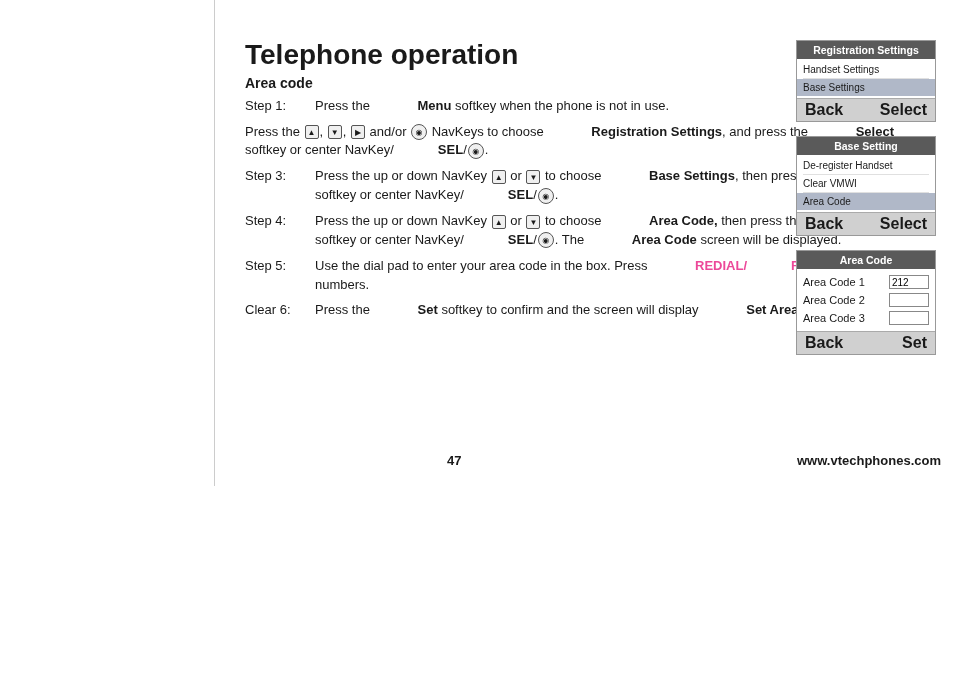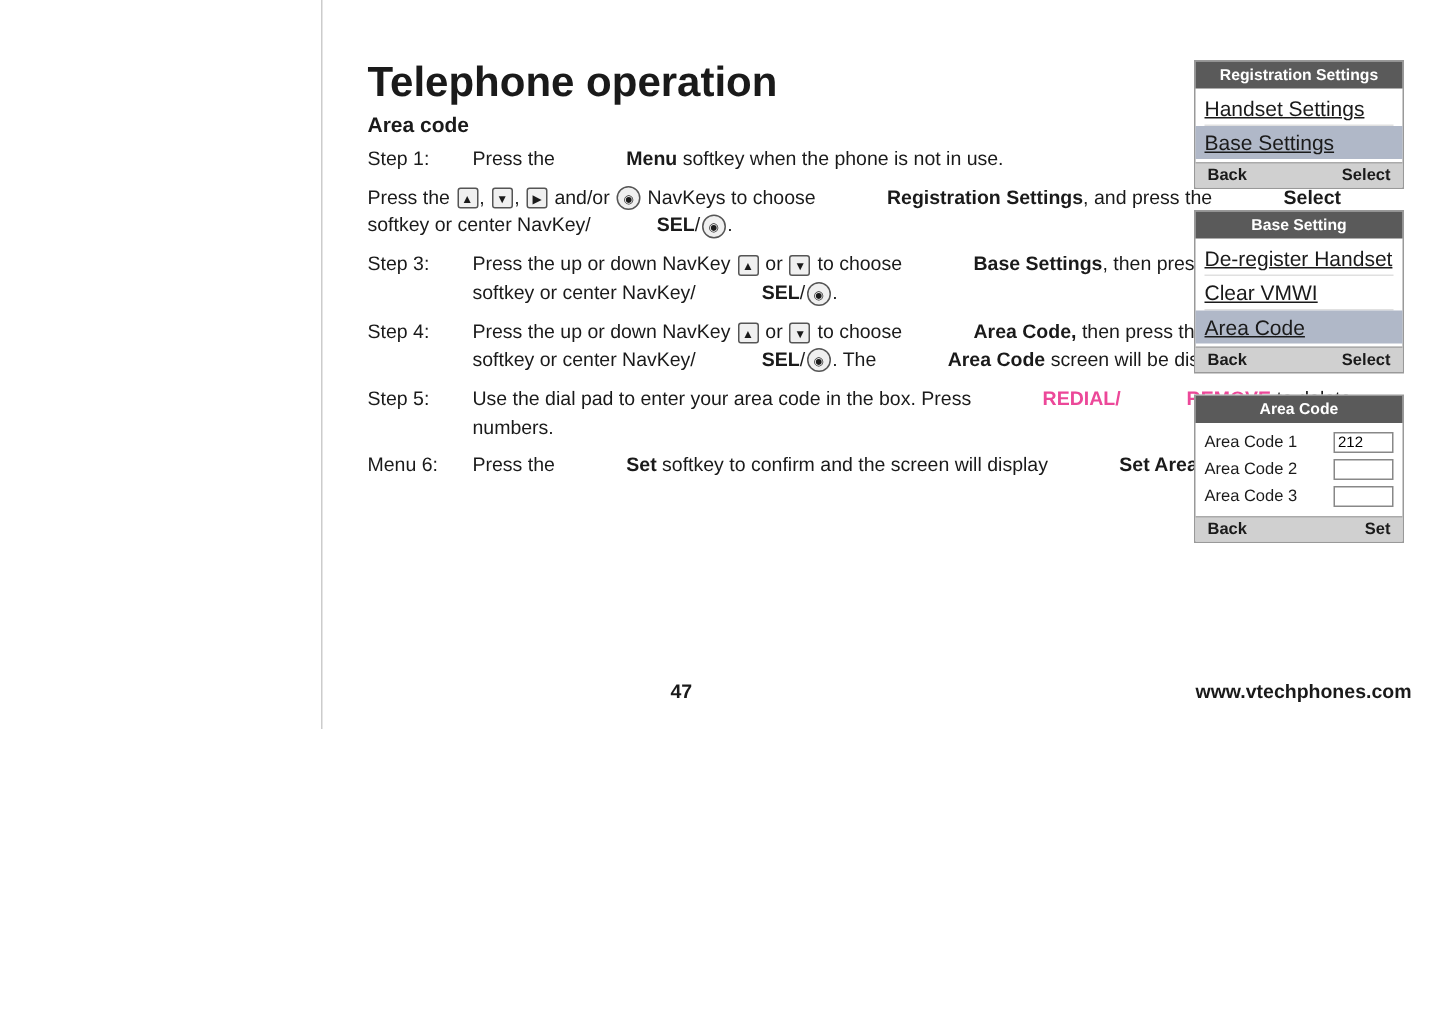--- a/index.html
+++ b/index.html
@@ -133,42 +133,41 @@
       font-size: 10.5px;
       font-weight: bold;
     }
 
     .screen-body {
       padding: 2px 6px 2px 6px;
     }
 
     .screen-row {
       padding: 3px 0 3px 0;
-      font-size: 14px;
+      font-size: 10px;
       border-bottom: 1px solid #e0e0e0;
       color: #1a1a1a;
-      text-decoration: underline;
     }
 
     .screen-row:last-child {
       border-bottom: none;
     }
 
     .screen-row.highlighted {
       background: #b0b8c8;
       margin: 0 -6px;
       padding: 3px 6px;
     }
 
     .screen-footer {
       background: #d0d0d0;
       display: flex;
       justify-content: space-between;
       padding: 2px 8px;
-      font-size: 11px;
+      font-size: 16px;
       font-weight: bold;
       border-top: 1px solid #aaa;
     }
 
     .screen-footer span {
       cursor: pointer;
     }
 
     
     .area-code-screen .screen-body {
@@ -276,21 +275,21 @@
 
       <div class="step-row">
         <span class="step-label">Step 5:</span>
         <span class="step-text">
           Use the dial pad to enter your area code in the box. Press
           <span class="bold-red"><b>REDIAL</b>/<b>REMOVE</b></span> to delete numbers.
         </span>
       </div>
 
       <div class="step-row">
-        <span class="step-label">Menu 6:</span>
+        <span class="step-label">Clear 6:</span>
         <span class="step-text">
           Press the <b>Set</b> softkey to confirm and the screen will display <b>Set
           Area Code Successfully</b>.
         </span>
       </div>
 
     </div>
 
     <div class="phone-panels">
 

